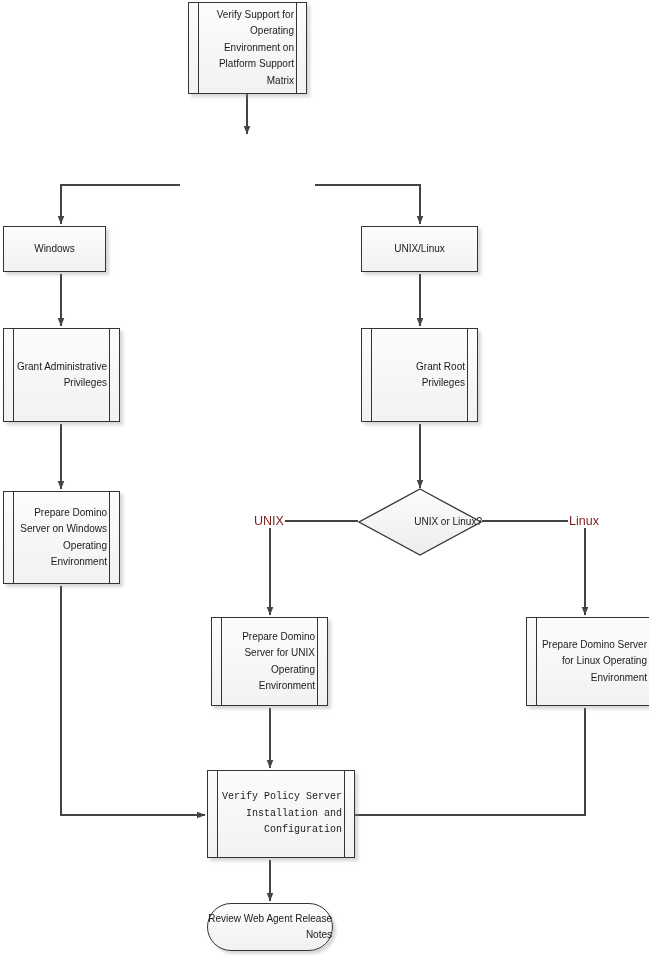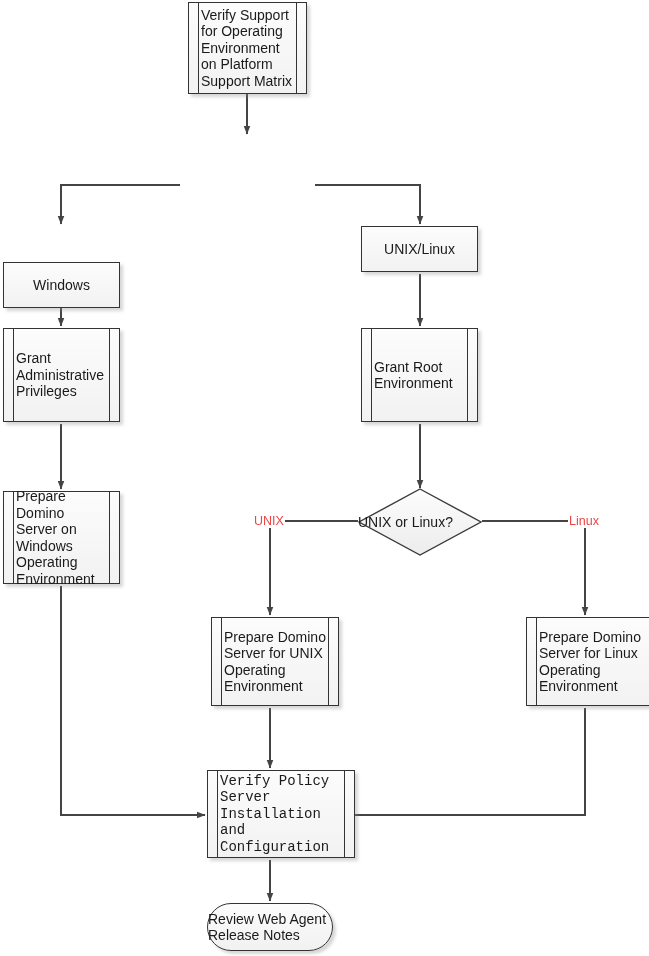--- a/index.html
+++ b/index.html
@@ -24,23 +24,23 @@
     width: 649px;
     height: 956px;
     pointer-events: none;
   }
   .node {
     position: absolute;
     box-sizing: border-box;
     display: flex;
     align-items: center;
     justify-content: center;
-    text-align: left;
+    text-align: right;
     color: #1a1a1a;
-    font-size: 14px;
+    font-size: 10px;
     line-height: 16.5px;
   }
   
   .proc {
     background: linear-gradient(180deg, #fcfcfc 0%, #f2f2f2 100%);
     border: 1px solid #333333;
     box-shadow: 3px 3px 3px rgba(140,140,140,0.35);
   }
   
   .predef {
@@ -83,21 +83,21 @@
   }
   .decision .txt {
     position: relative;
     z-index: 3;
     width: 100%;
   }
   
   .edge-label {
     position: absolute;
     font-size: 12.5px;
-    color: #ef4444;
+    color: #7f1d1d;
     line-height: 14px;
     white-space: nowrap;
     background: #ffffff;
     padding: 0 1px;
   }
 </style>
 </head>
 <body>
 
 <div id="canvas">
@@ -136,34 +136,34 @@
 
       <path d="M270,860 L270,901"></path>
     </g>
   </svg>
 
   <div class="node predef" style="left:188px; top:2px; width:119px; height:92px;">
     <span class="txt">Verify Support for Operating Environment on Platform Support Matrix</span>
   </div>
 
 
-  <div class="node proc" style="left:3px; top:226px; width:117px; height:46px;margin-top:36px;">
+  <div class="node proc" style="left:3px; top:226px; width:103px; height:46px;">
     <span class="txt">Windows</span>
   </div>
 
   <div class="node proc" style="left:361px; top:226px; width:117px; height:46px;">
     <span class="txt">UNIX/Linux</span>
   </div>
 
   <div class="node predef" style="left:3px; top:328px; width:117px; height:94px;">
     <span class="txt">Grant Administrative Privileges</span>
   </div>
 
   <div class="node predef" style="left:361px; top:328px; width:117px; height:94px;">
-    <span class="txt">Grant Root Environment</span>
+    <span class="txt">Grant Root Privileges</span>
   </div>
 
   <div class="node predef" style="left:3px; top:491px; width:117px; height:93px;">
     <span class="txt">Prepare Domino Server on Windows Operating Environment</span>
   </div>
 
   <div class="node decision" style="left:358px; top:488px; width:124px; height:68px;">
     <span class="dia" style="transform:rotate(0deg); clip-path:polygon(50% 0,100% 50%,50% 100%,0 50%); border:none;
                  background:linear-gradient(180deg,#fdfdfd 0%,#ececec 100%);"></span>
     <svg style="position:absolute;left:0;top:0;width:100%;height:100%;z-index:2;" viewBox="0 0 124 68" preserveAspectRatio="none">
@@ -173,21 +173,21 @@
   </div>
 
   <div class="edge-label" style="left:253px; top:514px;">
     <span>UNIX</span>
   </div>
 
   <div class="edge-label" style="left:568px; top:514px;">
     <span>Linux</span>
   </div>
 
-  <div class="node predef" style="left:211px; top:617px; width:128px; height:89px;">
+  <div class="node predef" style="left:211px; top:617px; width:117px; height:89px;">
     <span class="txt">Prepare Domino Server for UNIX Operating Environment</span>
   </div>
 
   <div class="node predef" style="left:526px; top:617px; width:134px; height:89px;">
     <span class="txt">Prepare Domino Server for Linux Operating Environment</span>
   </div>
 
   <div class="node predef" style="left:207px; top:770px; width:148px; height:88px;font-family:Liberation Mono, monospace;">
     <span class="txt">Verify Policy Server Installation and Configuration</span>
   </div>

